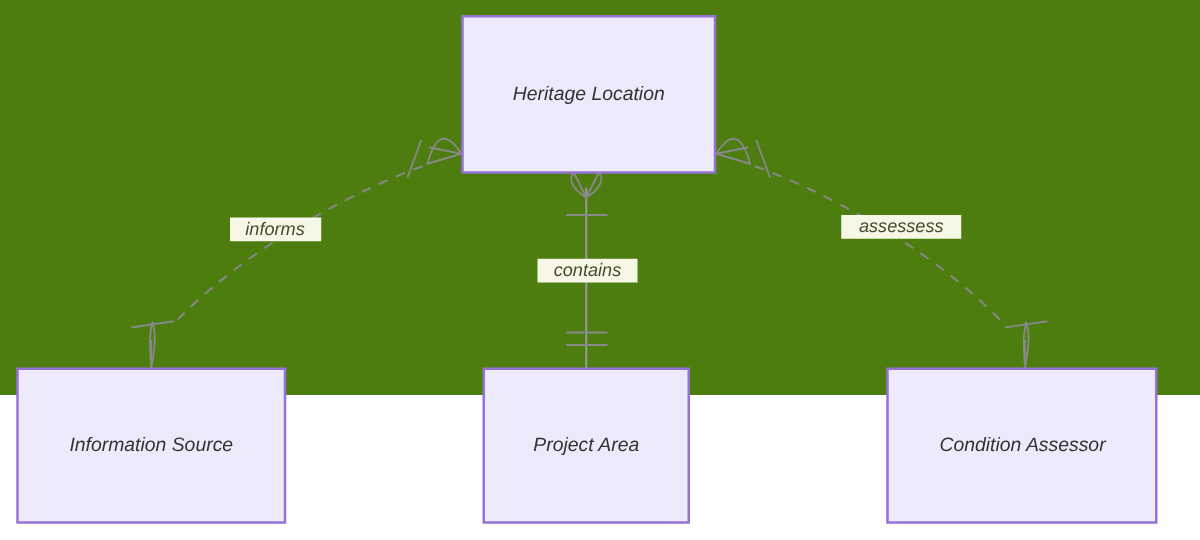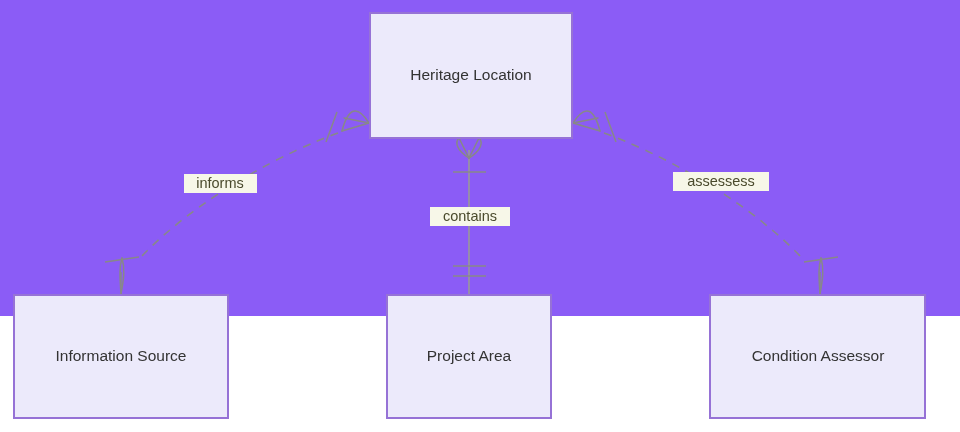--- a/index.html
+++ b/index.html
@@ -11,21 +11,22 @@
   body {
     width: 960px;
     height: 432px;
     overflow: hidden;
     font-family: "Liberation Sans", sans-serif;
   }
   #er-canvas {
     position: relative;
     width: 960px;
     height: 316px;
-    background: #8b5cf6;
+    background: #4d7c0f;
+    font-style: italic;
   }
   #er-svg {
     position: absolute;
     top: 0;
     left: 0;
     width: 960px;
     height: 432px;
   }
   .entity-rect {
     fill: #ECEAFB;

